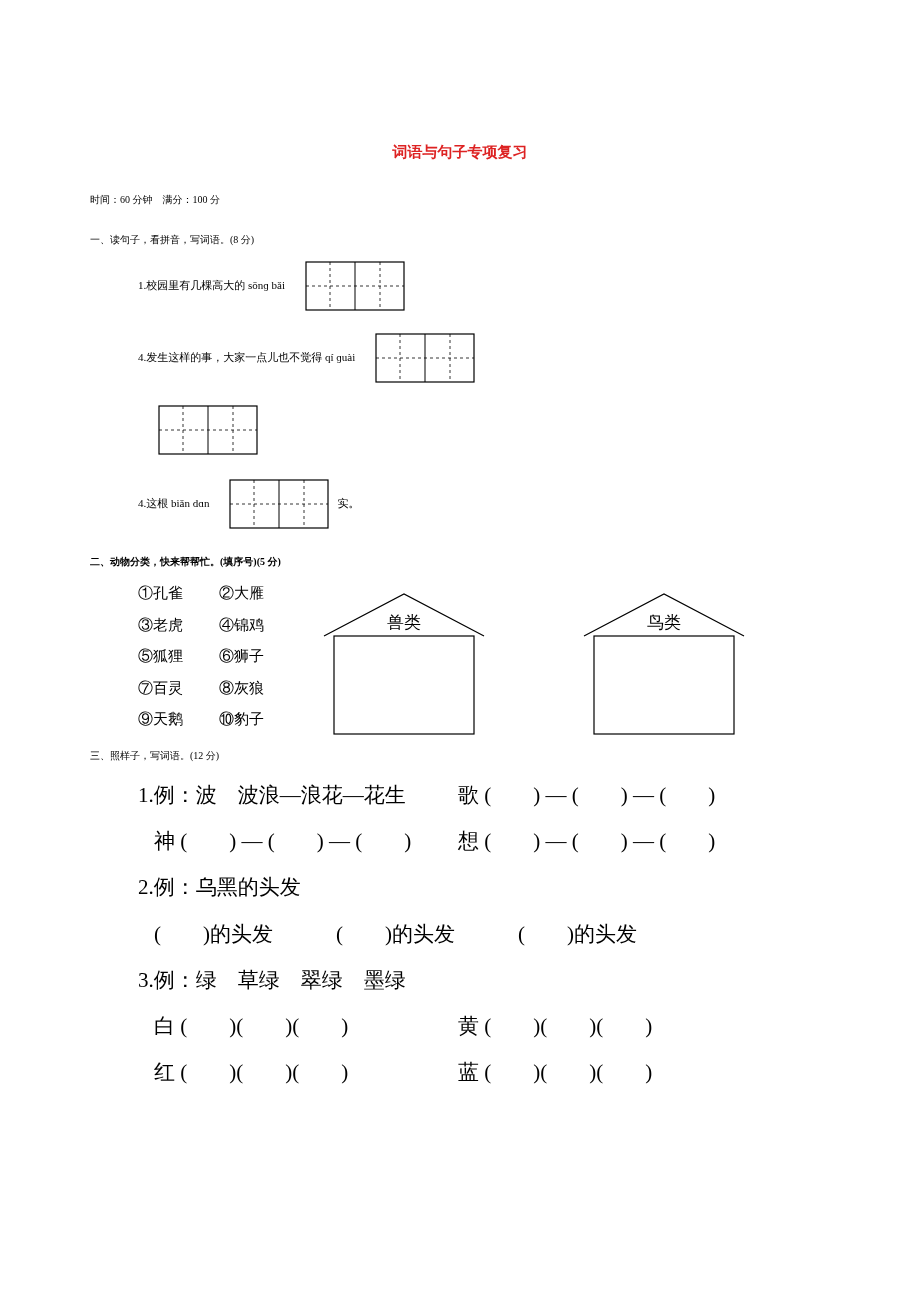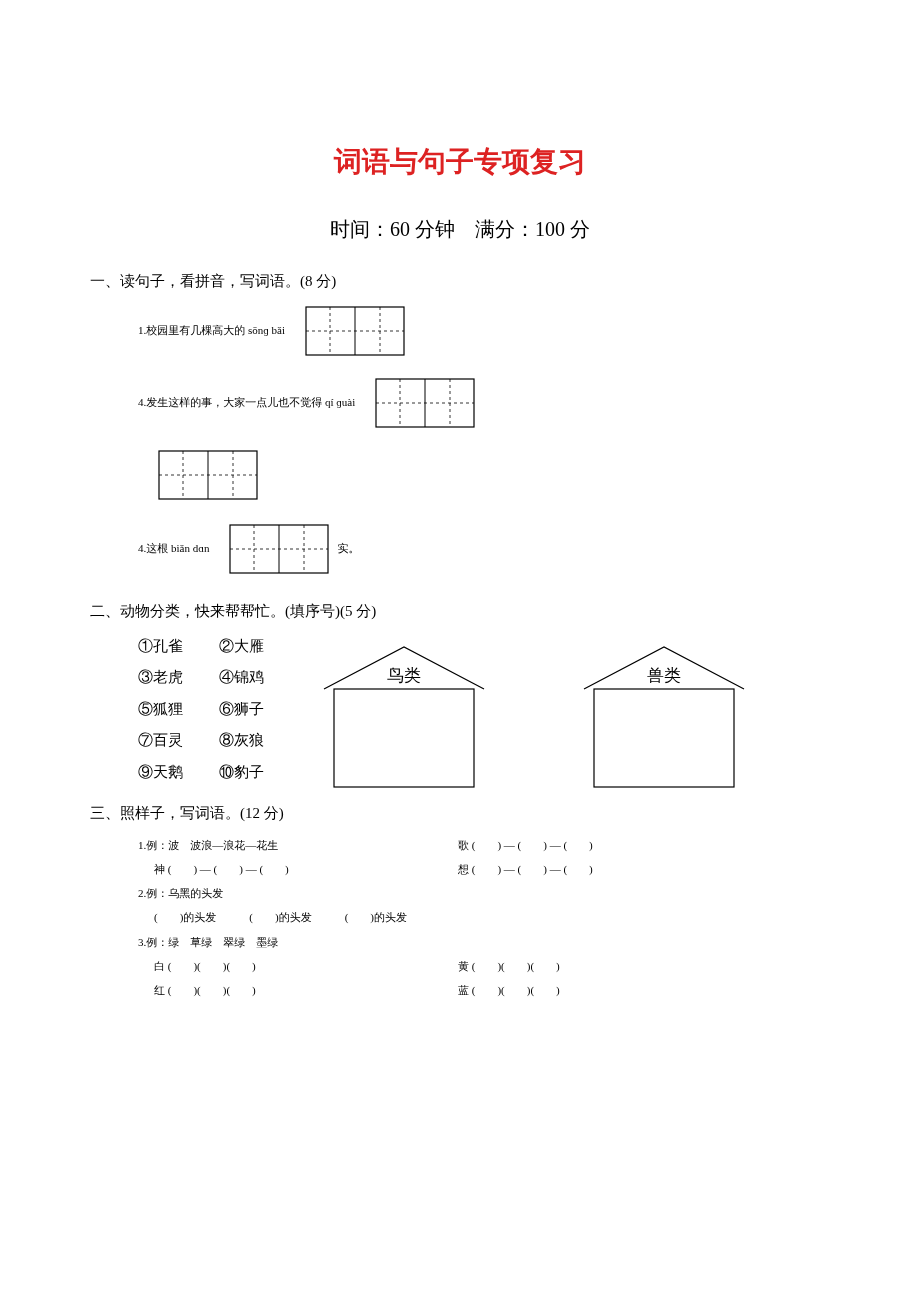--- a/index.html
+++ b/index.html
@@ -10,31 +10,31 @@
       font-family: "SimSun", "宋体", serif;
       font-size: 16px;
       color: #000;
       padding: 140px 90px 0 90px;
       line-height: 1.6;
     }
     .title {
       text-align: center;
       color: #d22;
       font-weight: bold;
-      font-size: 28px;
+      font-size: 15px;
       margin-bottom: 28px;
     }
     .meta {
-      text-align: center;
-      font-size: 20px;
+      text-align: left;
+      font-size: 10px;
       margin-bottom: 24px;
     }
     .section {
       margin-bottom: 8px;
-      font-size: 15px;
+      font-size: 10px;
     }
     .qline {
       margin-left: 48px;
       font-size: 11px;
       display: flex;
       align-items: center;
       min-height: 60px;
       margin-bottom: 12px;
     }
     .qline4 {
@@ -64,21 +64,21 @@
       margin-top: 6px;
       margin-left: 10px;
     }
     .house svg { display: block; }
     .house-label {
       font-size: 17px;
     }
 
     .sub {
       margin-left: 48px;
-      font-size: 11px;
+      font-size: 21px;
       line-height: 2.2;
     }
     .sub .row { display: flex; }
     .sub .cell { }
     .wide1 { width: 320px; }
   </style>
 </head>
 <body>
 
 <div class="title">词语与句子专项复习</div>
@@ -131,21 +131,21 @@
       <rect x="1" y="1" width="98" height="48" fill="none" stroke="#000" stroke-width="1.2"></rect>
       <line x1="50" y1="1" x2="50" y2="49" stroke="#000" stroke-width="1"></line>
       <line x1="1" y1="25" x2="99" y2="25" stroke="#000" stroke-width="0.8" stroke-dasharray="3,3"></line>
       <line x1="25" y1="1" x2="25" y2="49" stroke="#000" stroke-width="0.8" stroke-dasharray="3,3"></line>
       <line x1="75" y1="1" x2="75" y2="49" stroke="#000" stroke-width="0.8" stroke-dasharray="3,3"></line>
     </svg>
   </span>
   <span>实。</span>
 </div>
 
-<div class="section" style="margin-top:18px;">二、动物分类，快来帮帮忙。(填序号)(5 分)</div>
+<div class="section" style="margin-top:18px;font-weight:bold;">二、动物分类，快来帮帮忙。(填序号)(5 分)</div>
 
 <div class="animal-area">
   <div class="animal-list">
     <div class="row">
         <span>①孔雀</span>
         <span>②大雁</span>
       </div>
     <div class="row">
         <span>③老虎</span>
         <span>④锦鸡</span>
@@ -157,34 +157,34 @@
     <div class="row">
         <span>⑦百灵</span>
         <span>⑧灰狼</span>
       </div>
     <div class="row">
         <span>⑨天鹅</span>
         <span>⑩豹子</span>
       </div>
   </div>
   <div class="houses">
+    <div class="house">
+      <svg width="180" height="158">
+        <polyline points="10,52 90,10 170,52" fill="none" stroke="#000" stroke-width="1.2"></polyline>
+        <rect x="20" y="52" width="140" height="98" fill="none" stroke="#000" stroke-width="1.2"></rect>
+        <text x="90" y="44" text-anchor="middle" class="house-label" font-size="17" fill="#000">兽类</text>
+      </svg>
+    </div>
     <div class="house">
       <svg width="180" height="158">
         <polyline points="10,52 90,10 170,52" fill="none" stroke="#000" stroke-width="1.2"></polyline>
         <rect x="20" y="52" width="140" height="98" fill="none" stroke="#000" stroke-width="1.2"></rect>
         <text x="90" y="44" text-anchor="middle" class="house-label" font-size="17" fill="#000">鸟类</text>
       </svg>
     </div>
-    <div class="house">
-      <svg width="180" height="158">
-        <polyline points="10,52 90,10 170,52" fill="none" stroke="#000" stroke-width="1.2"></polyline>
-        <rect x="20" y="52" width="140" height="98" fill="none" stroke="#000" stroke-width="1.2"></rect>
-        <text x="90" y="44" text-anchor="middle" class="house-label" font-size="17" fill="#000">兽类</text>
-      </svg>
-    </div>
   </div>
 </div>
 
 <div class="section" style="margin-top:6px;">三、照样子，写词语。(12 分)</div>
 
 <div class="sub">
   <div class="row">
     <span class="cell wide1">1.例：波　波浪—浪花—花生</span>
     <span class="cell">歌 (　　) — (　　) — (　　)</span>
   </div>

